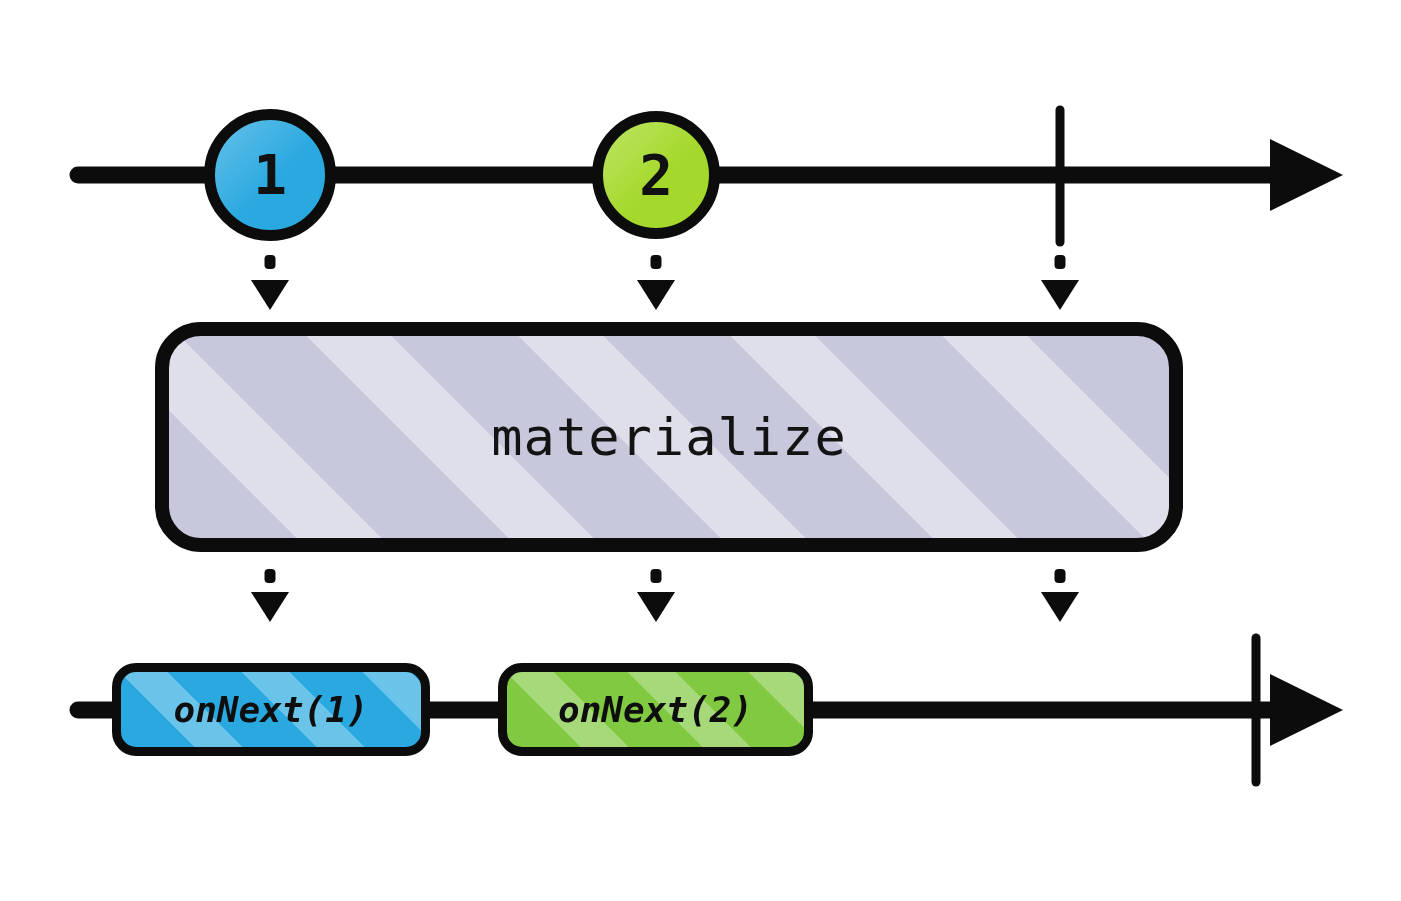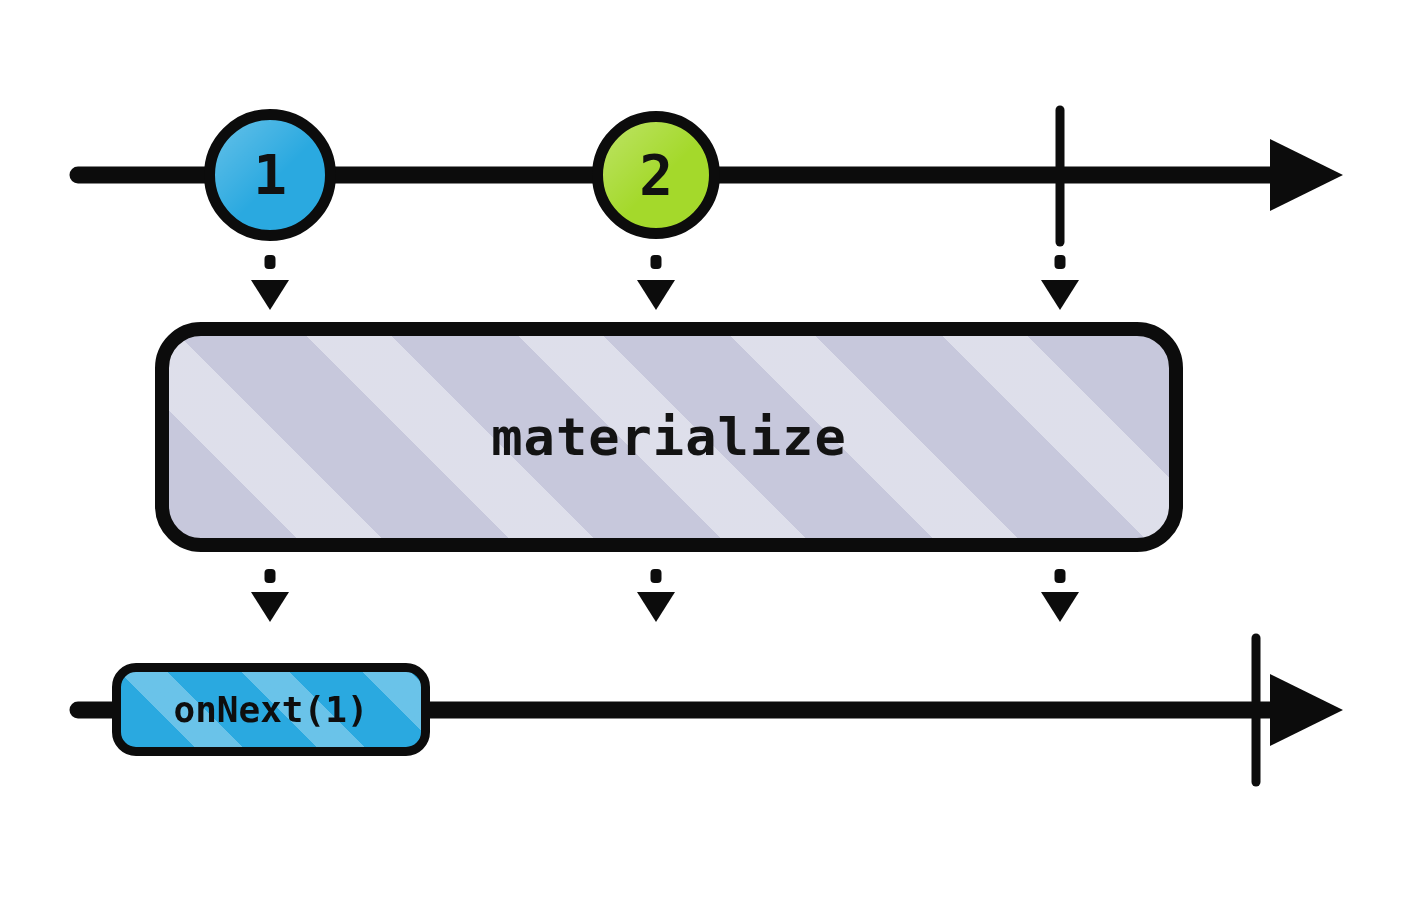--- a/index.html
+++ b/index.html
@@ -64,35 +64,36 @@
     background-color: #c7c8dc;
     background-image: repeating-linear-gradient(45deg,
       rgba(255,255,255,0) 0px, rgba(255,255,255,0) 90px,
       rgba(255,255,255,0.42) 90px, rgba(255,255,255,0.42) 150px);
     display: flex;
     align-items: center;
     justify-content: center;
   }
   .operator-label {
     font-size: 52px;
-    font-weight: bold;
+    font-weight: normal;
     color: #131313;
     letter-spacing: 1px;
   }
   .event-box {
     position: absolute;
     box-sizing: border-box;
     border: 9px solid #0c0c0c;
     border-radius: 24px;
     display: flex;
     align-items: center;
     justify-content: center;
     background-image: repeating-linear-gradient(45deg,
       rgba(255,255,255,0) 0px, rgba(255,255,255,0) 52px,
       rgba(255,255,255,0.30) 52px, rgba(255,255,255,0.30) 86px);
+    font-style: italic;
   }
   .event-label {
     font-size: 36px;
     font-weight: bold;
     color: #0e0e0e;
     white-space: nowrap;
   }
 </style>
 </head>
 <body>
@@ -149,15 +150,18 @@
   </div>
 
   <div class="operator-box" style="background-color: rgb(199, 200, 220);">
     <span class="operator-label">materialize</span>
   </div>
 
   <div class="event-box" style="left: 112px; top: 663px; width: 318px; height: 93px; background-color: rgb(42, 169, 224);">
     <span class="event-label">onNext(1)</span>
   </div>
 
+  <div class="event-box" style="left: 498px; top: 663px; width: 315px; height: 93px; background-color: rgb(128, 201, 65);">
+    <span class="event-label">onNext(2)</span>
+  </div>
 
 
 </div>
 
 </body></html>

